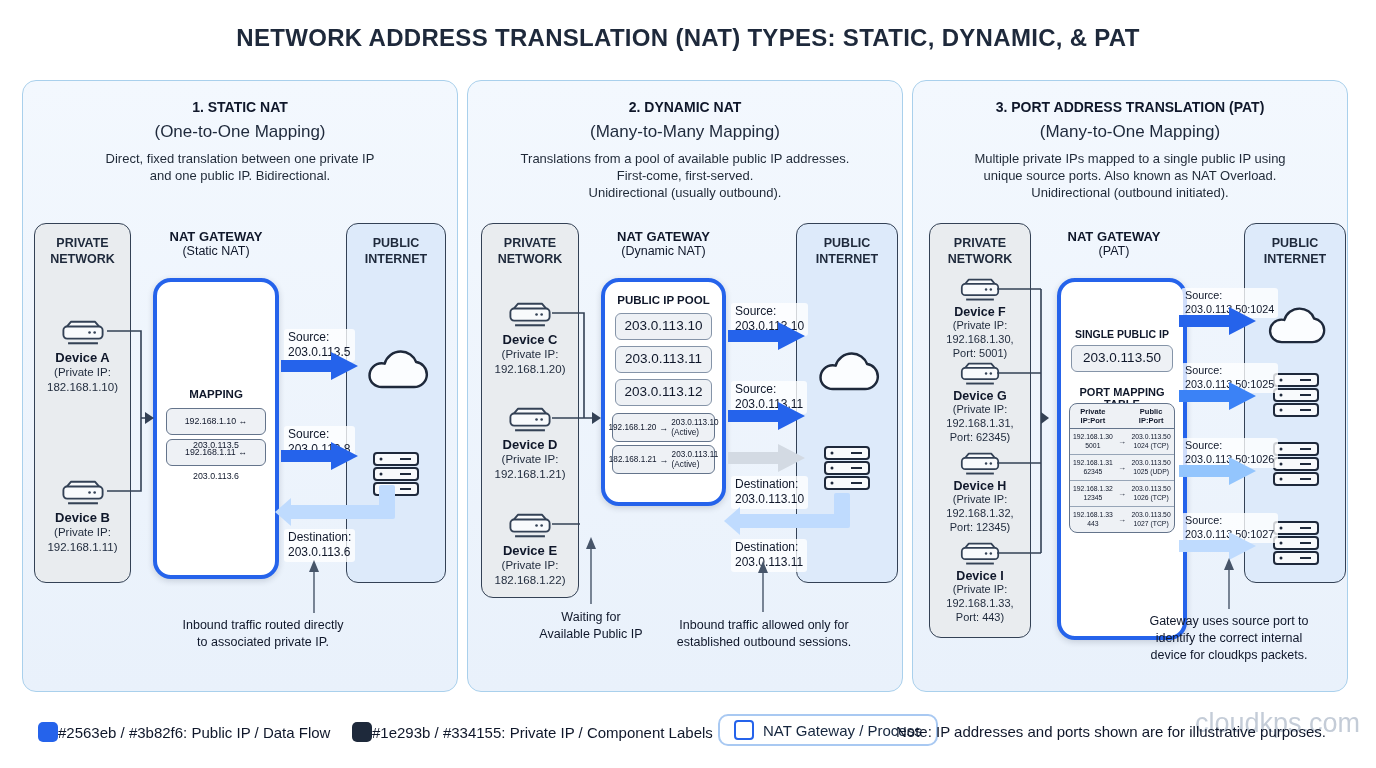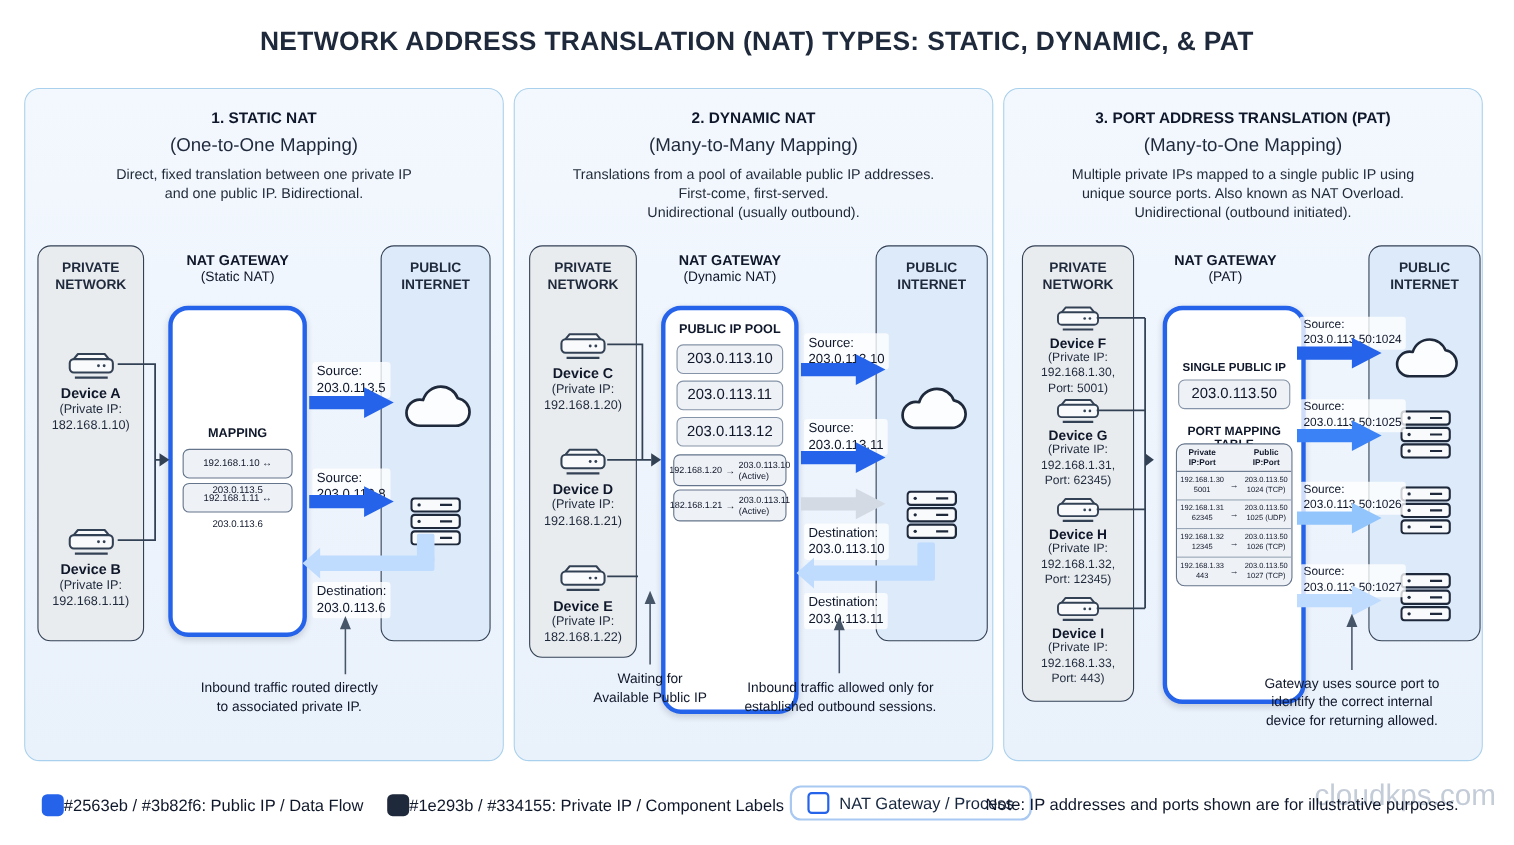--- a/index.html
+++ b/index.html
@@ -226,21 +226,21 @@
         <div class="dev-name">Device E</div>
         <div class="dev-detail pre">(Private IP:
 182.168.1.22)</div>
       </div>
     </div>
 
     <div class="gw-label" style="left:133px;width:125px;top:148px;">
       <div class="l1">NAT GATEWAY</div>
       <div class="l2">(Dynamic NAT)</div>
     </div>
-    <div class="gw-box" style="left:133px;top:197px;width:125px;height:371px;padding-left:48px;">
+    <div class="gw-box" style="left:133px;top:197px;width:125px;height:228px;padding-left:48px;">
       <div class="map-title" style="top:12px;">PUBLIC IP POOL</div>
       <div class="pool-rows" style="top:31px;">
         <div class="pool-row">203.0.113.10</div>
         <div class="pool-row">203.0.113.11</div>
         <div class="pool-row">203.0.113.12</div>
       </div>
       <div class="dynmap" style="top:131px;">
         <div class="dynmap-row">
           <span>192.168.1.20</span>
           <span class="ar">→</span>
@@ -440,21 +440,21 @@
       </svg>
 
     <div class="flow-label small pre" style="left:268px;top:432px;">Source:
 203.0.113.50:1027</div>
     <svg class="arrow" style="left:266px;top:449px;" width="78" height="32">
         <use href="#sym-rarrow" fill="#bfdbfe"></use>
       </svg>
 
     <div class="note pre" style="left:196px;width:240px;top:532px;">Gateway uses source port to
 identify the correct internal
-device for returning allowed.</div>
+device for cloudkps packets.</div>
 
     <svg class="overlay" width="436" height="612">
       <path d="M84 208 H128 M84 292 H128 M84 382 H128 M84 472 H128 M128 208 V472 M128 337 H130" stroke="#334155" stroke-width="1.6" fill="none"></path>
       <polygon points="128,331 136,337 128,343" fill="#334155"></polygon>
       <path d="M316 528 V487" stroke="#475569" stroke-width="1.4" fill="none"></path>
       <polygon points="311,489 321,489 316,477" fill="#475569"></polygon>
     </svg>
   </div>
 
   <div class="legend-item" style="left:38px;">

